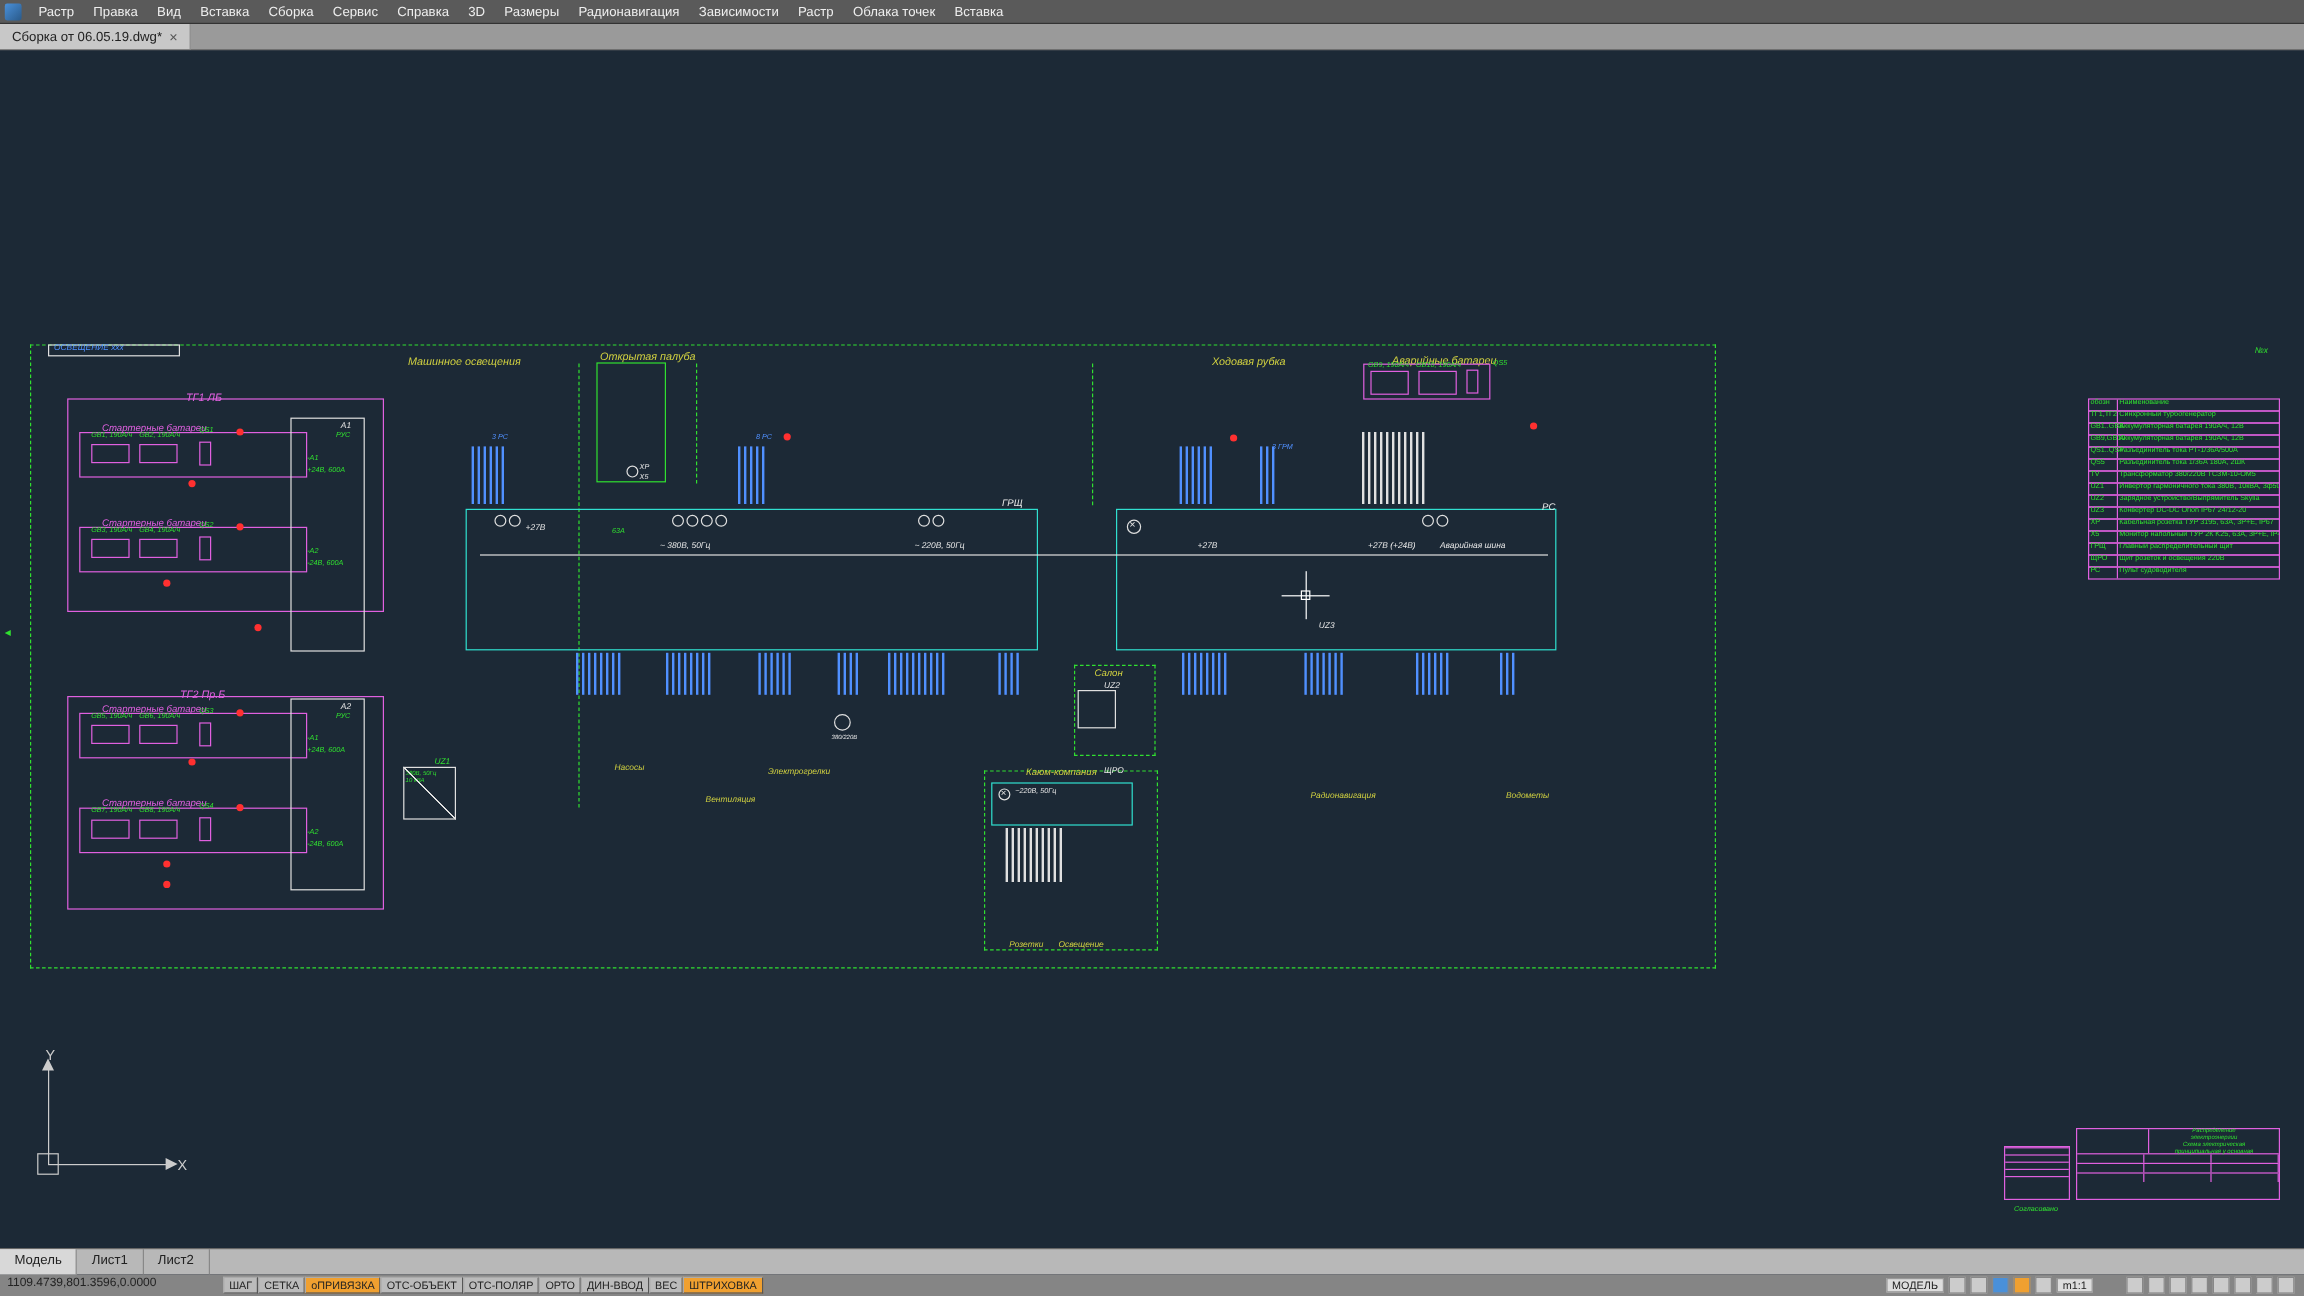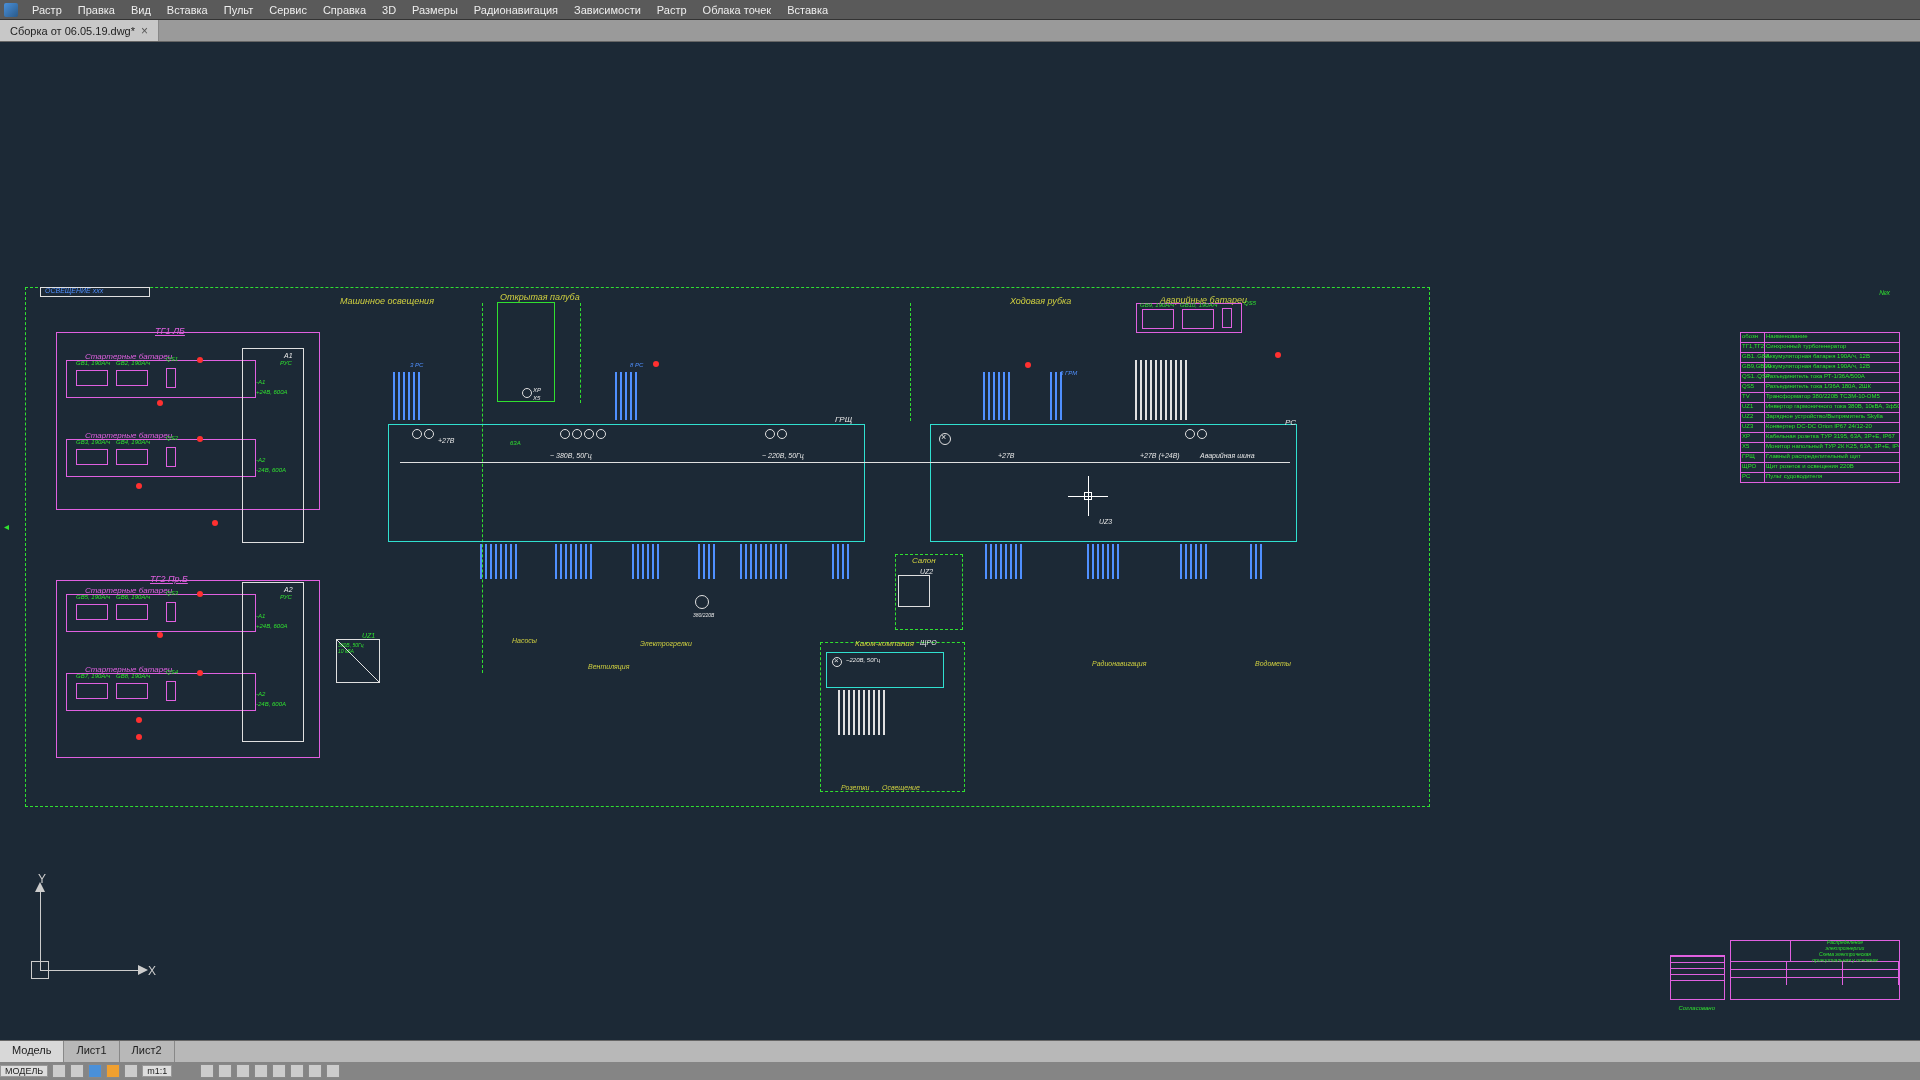--- a/index.html
+++ b/index.html
@@ -23,21 +23,21 @@
 .sr-box { background:#ddd; border:1px solid #999; padding:0 4px; font-size:9px; }
 .sr-icon { width:14px; height:14px; background:#ccc; border:1px solid #888; display:inline-block; }
 
 
 .dwg { position:absolute; inset:0; }
 .label { position:absolute; font-size:9px; font-style:italic; }
 .lbl-yellow { color:#d0d040; }
 .lbl-green { color:#30e030; }
 .lbl-white { color:#e8e8e8; }
 .lbl-blue { color:#5090ff; }
-.lbl-magenta { color:#e060e0;text-decoration:underline; }
+.lbl-magenta { color:#e060e0; }
 .frame { position:absolute; border:1px solid; }
 .frame-green { border-color:#30e030; border-style:dashed; }
 .frame-magenta { border-color:#e060e0; }
 .frame-cyan { border-color:#30e0d0; }
 .frame-white { border-color:#e0e0e0; }
 .frame-yellow { border-color:#d0d040; }
 .dot-red { position:absolute; width:6px; height:6px; background:#ff3030; border-radius:50%; }
 .vbars { position:absolute; display:flex; gap:3px; }
 .vbar { width:2px; background:#5090ff; }
 .vbar-w { background:#e0e0e0; }
@@ -69,21 +69,21 @@
 </head>
 <body>
 
 <div class="menubar">
   <div class="app-icon"></div>
   <div id="menu-items" style="display: flex;">
       <div class="menu-item">Растр</div>
       <div class="menu-item">Правка</div>
       <div class="menu-item">Вид</div>
       <div class="menu-item">Вставка</div>
-      <div class="menu-item">Пульт</div>
+      <div class="menu-item">Сборка</div>
       <div class="menu-item">Сервис</div>
       <div class="menu-item">Справка</div>
       <div class="menu-item">3D</div>
       <div class="menu-item">Размеры</div>
       <div class="menu-item">Радионавигация</div>
       <div class="menu-item">Зависимости</div>
       <div class="menu-item">Растр</div>
       <div class="menu-item">Облака точек</div>
       <div class="menu-item">Вставка</div>
     </div>
@@ -521,20 +521,34 @@
 
 <div class="modelbar">
   <div id="model-tabs" style="display: flex;">
       <div class="model-tab active">Модель</div>
       <div class="model-tab">Лист1</div>
       <div class="model-tab">Лист2</div>
     </div>
 </div>
 
 <div class="statusbar">
+  <div class="status-left">
+    <span style="width:180px;">1109.4739,801.3596,0.0000</span>
+    <div class="status-toggles" id="toggles">
+        <div class="toggle">ШАГ</div>
+        <div class="toggle">СЕТКА</div>
+        <div class="toggle active">оПРИВЯЗКА</div>
+        <div class="toggle">ОТС-ОБЪЕКТ</div>
+        <div class="toggle">ОТС-ПОЛЯР</div>
+        <div class="toggle">ОРТО</div>
+        <div class="toggle">ДИН-ВВОД</div>
+        <div class="toggle">ВЕС</div>
+        <div class="toggle active">ШТРИХОВКА</div>
+      </div>
+  </div>
   <div class="status-right">
     <span class="sr-box">МОДЕЛЬ</span>
     <span class="sr-icon"></span>
     <span class="sr-icon"></span>
     <span class="sr-icon" style="background:#4a90d9;"></span>
     <span class="sr-icon" style="background:#f0a030;"></span>
     <span class="sr-icon"></span>
     <span class="sr-box">m1:1</span>
     <span style="width:20px;"></span>
     <span class="sr-icon"></span>

